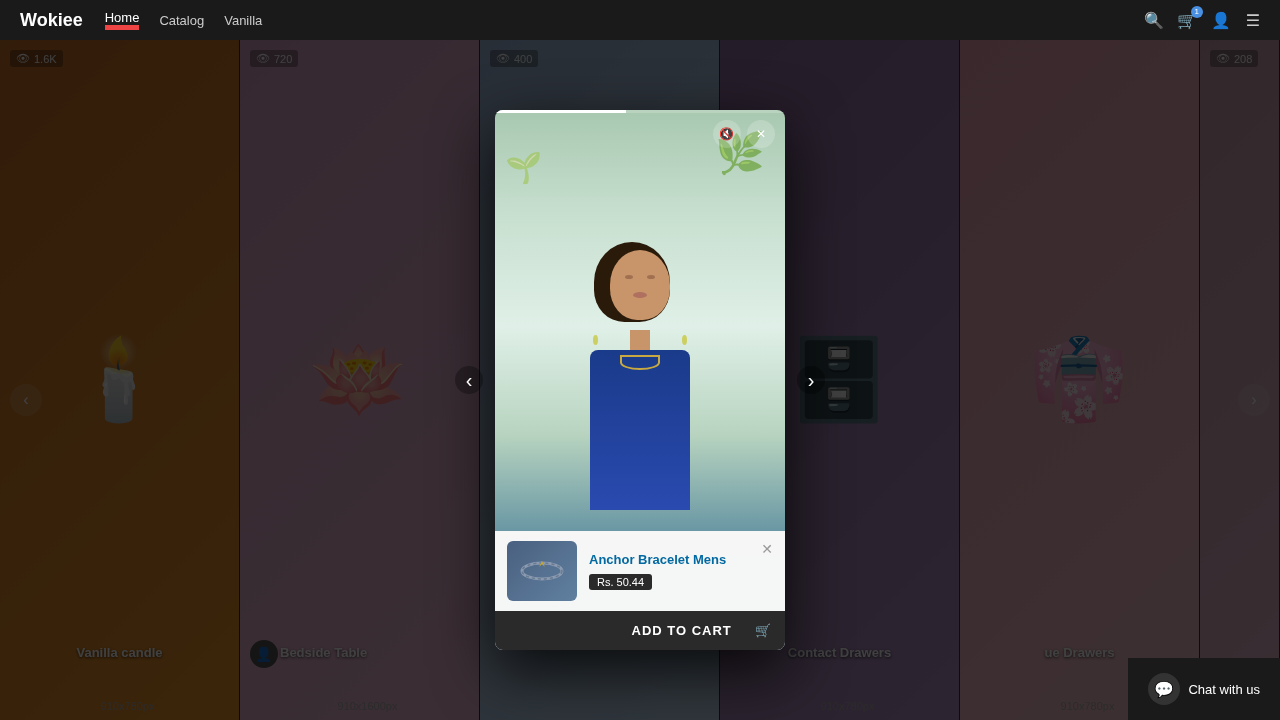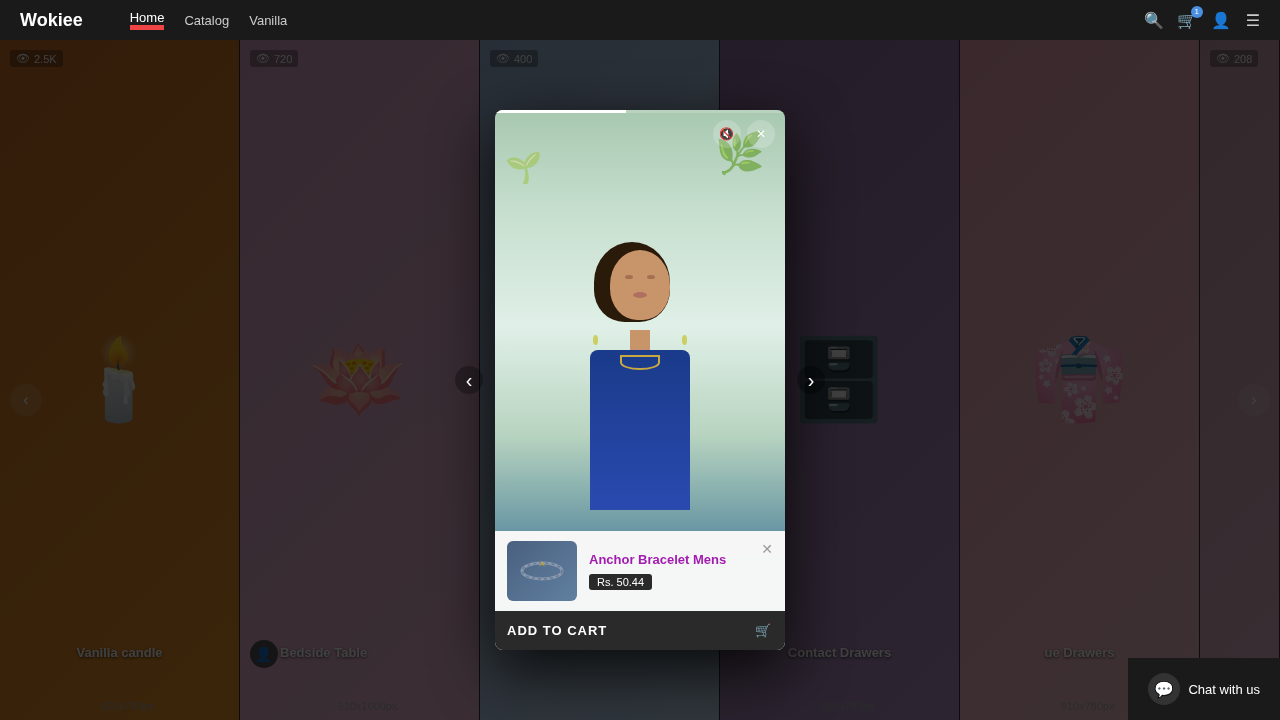--- a/index.html
+++ b/index.html
@@ -20,21 +20,21 @@
       background: #1a1a1a;
       display: flex;
       align-items: center;
       padding: 0 20px;
       z-index: 10;
     }
     .navbar-logo {
       font-size: 18px;
       font-weight: 700;
       color: #fff;
-      margin-right: 47px;
+      margin-right: 22px;
     }
     .navbar-links {
       display: flex;
       gap: 20px;
       align-items: center;
     }
     .navbar-link {
       font-size: 13px;
       color: #ccc;
       cursor: pointer;
@@ -329,21 +329,21 @@
       justify-content: center;
       font-size: 28px;
       flex-shrink: 0;
     }
     .product-info {
       flex: 1;
     }
     .product-name {
       font-size: 13px;
       font-weight: 600;
-      color: #a21caf;
+      color: #0369a1;
       line-height: 1.3;
     }
     .product-price {
       display: inline-block;
       margin-top: 5px;
       background: #2a2a2a;
       color: #fff;
       font-size: 11px;
       padding: 2px 8px;
       border-radius: 3px;
@@ -359,21 +359,21 @@
       background: #2a2a2a;
       color: #fff;
       border: none;
       padding: 12px;
       font-size: 13px;
       font-weight: 600;
       letter-spacing: 1px;
       cursor: pointer;
       display: flex;
       align-items: center;
-      justify-content: space-between;
+      justify-content: flex-end;
       gap: 24px;
     }
 
     
     .chat-widget {
       position: absolute;
       bottom: 0;
       right: 0;
       background: #1a1a1a;
       color: #fff;
@@ -416,21 +416,21 @@
     <span class="navbar-icon">☰</span>
   </div>
 </nav>
 
 <div class="cards-row">
 
   <div class="card">
     <div class="card-bg card-bg-1">🕯️</div>
     <div class="card-views">
       <span>👁</span>
-      <span>2.5K</span>
+      <span>1.6K</span>
     </div>
     <div class="card-title">Vanilla candle</div>
     <div class="card-dims">910x780px</div>
   </div>
 
   <div class="card">
     <div class="card-bg card-bg-2">🪷</div>
     <div class="card-views">
       <span>👁</span>
       <span>720</span>

